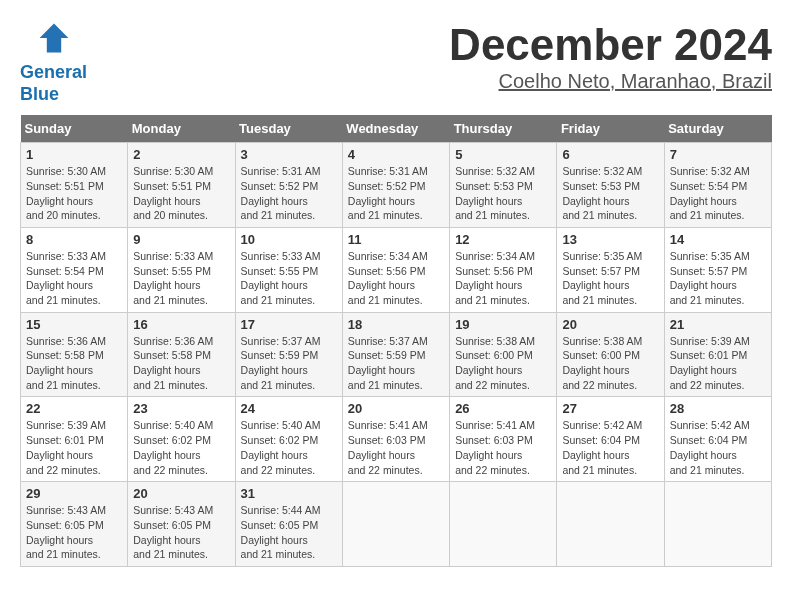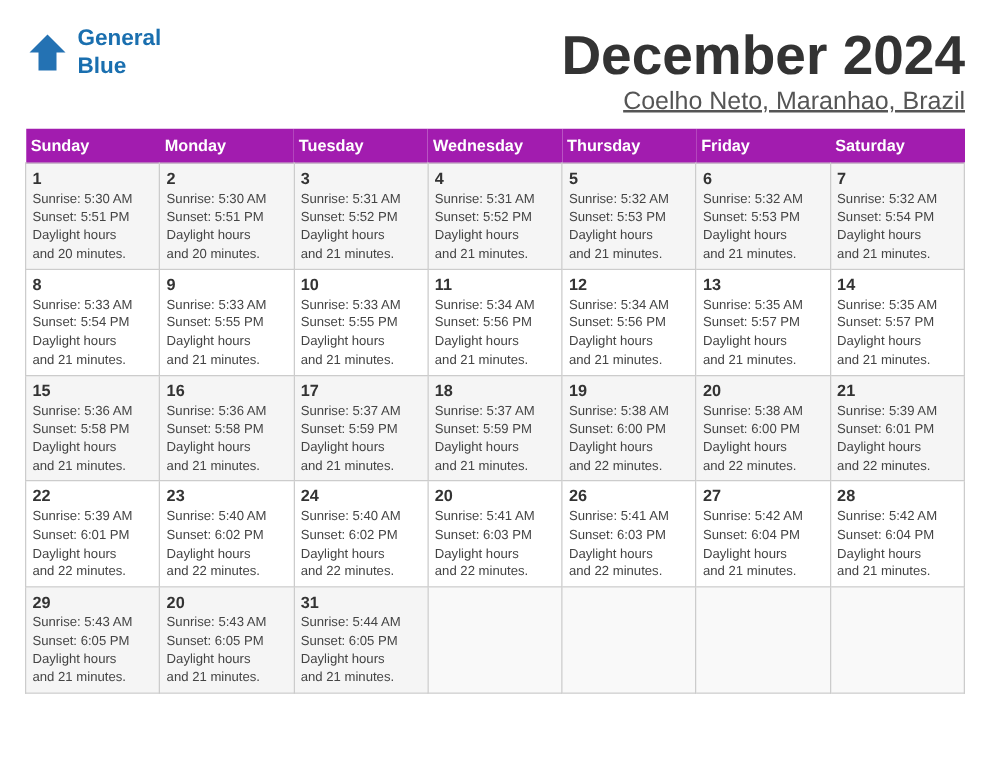--- a/index.html
+++ b/index.html
@@ -13,20 +13,21 @@
     .header-area {
       display: flex;
       justify-content: space-between;
       align-items: flex-start;
       margin-bottom: 10px;
     }
     .logo {
       display: flex;
       align-items: center;
       gap: 6px;
+      flex-direction: column;
     }
     .logo-text {
       font-size: 18px;
       font-weight: bold;
       color: #333;
       line-height: 1.2;
     }
     .logo-text span {
       color: #1a6faf;
     }
@@ -46,21 +47,21 @@
       font-size: 20px;
       color: #555;
       text-decoration: underline;
     }
     .calendar-table {
       width: 100%;
       border-collapse: collapse;
       font-size: 11px;
     }
     .calendar-table th {
-      background-color: #a21caf;
+      background-color: #737373;
       color: white;
       padding: 6px 4px;
       text-align: left;
       font-size: 13px;
       font-weight: bold;
     }
     .calendar-table td {
       border: 1px solid #ccc;
       padding: 4px 5px;
       vertical-align: top;

